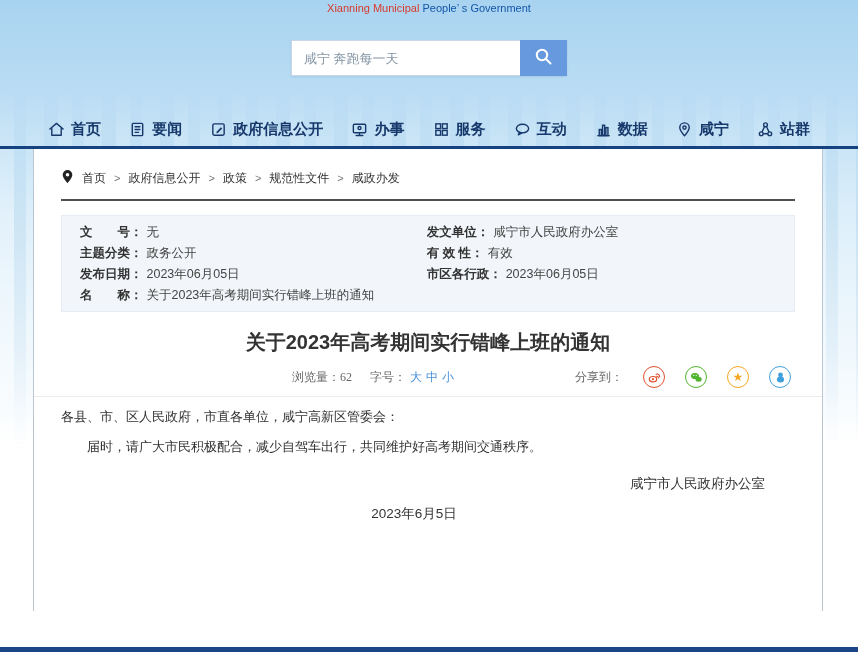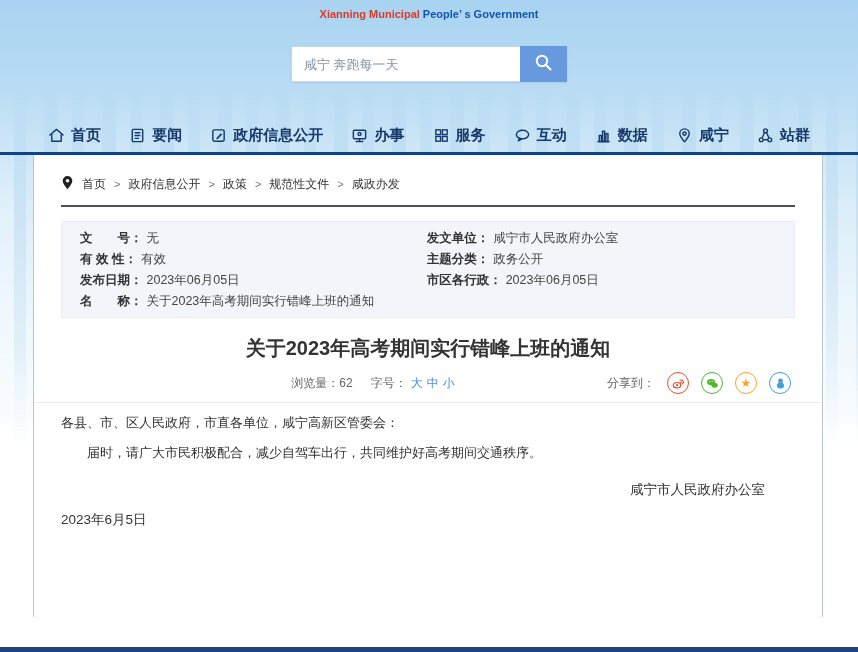--- a/index.html
+++ b/index.html
@@ -11,21 +11,21 @@
     background:
       repeating-linear-gradient(90deg, rgba(255,255,255,0.35) 0 14px, rgba(140,180,215,0.10) 14px 26px, rgba(255,255,255,0.22) 26px 44px, rgba(120,165,205,0.12) 44px 58px);
     -webkit-mask-image:linear-gradient(180deg,transparent 0%,#000 35%,#000 70%,transparent 100%);
     mask-image:linear-gradient(180deg,transparent 0%,#000 35%,#000 70%,transparent 100%);
     pointer-events:none; }
   .layer { position:relative; z-index:1; }
 
   
   .header { text-align:center; padding-top:2px; }
   .site-title { font-size:31px; font-weight:bold; color:#1356a8; letter-spacing:3px; }
-  .site-subtitle { font-size:11px; font-weight:bold; margin-top:6px; }
+  .site-subtitle { font-size:11px; font-weight:normal; margin-top:0; }
   .sub-red { color:#d93a2b; } .sub-blue { color:#1356a8; }
 
   .search-bar { width:276px; height:36px; margin:26px auto 0; display:flex; box-shadow:0 1px 2px rgba(60,110,160,0.15); }
   .search-input { flex:1; border:1px solid #c9d7e4; border-right:none; background:#fff; padding:0 12px; font-size:13px; color:#333; outline:none; font-family:inherit; }
   .search-input::placeholder { color:#8596a6; }
   .search-btn { width:47px; background:#6699dd; border:none; display:flex; align-items:center; justify-content:center; cursor:pointer; }
 
   
   .navbar { margin-top:36px; height:37px; padding:0 48px; display:flex; justify-content:space-between; align-items:center; border-bottom:3px solid #16427f; }
   .nav-item { display:flex; align-items:center; gap:6px; color:#17386b; font-size:15px; font-weight:bold; cursor:pointer; white-space:nowrap; }
@@ -43,36 +43,36 @@
   .meta-box { margin-top:14px; background:#f2f6fa; border:1px solid #e6edf4; padding:9px 18px;
     display:grid; grid-template-columns:1fr 1.05fr; column-gap:14px; row-gap:7px; font-size:12.5px; line-height:14px; }
   .meta-cell { color:#444; white-space:nowrap; overflow:hidden; }
   .meta-label { font-weight:bold; color:#333; margin-right:4px; }
 
   .article-title { margin-top:18px; text-align:center; font-size:20px; font-weight:bold; color:#333; line-height:24px; }
 
   .article-meta-row { position:relative; margin-top:12px; height:22px; font-size:12px; color:#666; }
   .views-center { text-align:center; line-height:22px; }
   .views-group { display:inline-block; transform:translateX(-55px); }
-  .views-value { margin-right:18px; }
+  .views-value { margin-right:18px;font-family:Liberation Serif, serif; }
   .fs-link { color:#4a90d9; margin-left:4px; cursor:pointer; }
-  .share-group { position:absolute; right:4px; top:0; display:flex; align-items:center; gap:12px; }
+  .share-group { position:absolute; right:4px; top:0; display:flex; align-items:center; gap:20px; }
   .share-icon { width:22px; height:22px; border-radius:50%; display:flex; align-items:center; justify-content:center; cursor:pointer; background:#fff; }
   .share-weibo { border:1.5px solid #e0512f; color:#e0512f; }
   .share-wechat { border:1.5px solid #52b52e; color:#52b52e; }
   .share-qzone { border:1.5px solid #f5a623; color:#f5a623; font-size:12px; line-height:1; }
   .share-qq { border:1.5px solid #3fa0dc; color:#3fa0dc; }
 
   .article-divider { margin:8px -27px 0; border-bottom:1px solid #ececec; }
 
   .article-body { margin-top:6px; font-size:13px; color:#333; line-height:28px; text-align:justify; }
   .article-body p { margin-top:2px; }
 
   .signature { margin-top:14px; padding-right:30px; text-align:right; font-size:13.5px; color:#333; }
-  .sig-date { margin-top:12px; padding-right:28px; text-align:left; font-size:13.5px; color:#333; }
+  .sig-date { margin-top:12px; padding-right:28px; text-align:center; font-size:13.5px; color:#333; }
 
   .bottom-bar { position:absolute; z-index:2; left:0; bottom:0; width:100%; height:5px; background:#1c4587; }
 </style>
 </head>
 <body>
 
 <div class="page">
   <div class="layer">
 
     <div class="header">
@@ -198,22 +198,22 @@
         <span class="crumb-sep">&gt;</span>
         <span class="crumb">规范性文件</span>
         <span class="crumb-sep">&gt;</span>
         <span class="crumb">咸政办发</span>
       </div>
       <div class="breadcrumb-divider"></div>
 
       <div class="meta-box">
         <div class="meta-cell"><span class="meta-label">文　　号：</span><span>无</span></div>
         <div class="meta-cell"><span class="meta-label">发文单位：</span><span>咸宁市人民政府办公室</span></div>
+        <div class="meta-cell"><span class="meta-label">主题分类：</span><span>政务公开</span></div>
         <div class="meta-cell"><span class="meta-label">有 效 性：</span><span>有效</span></div>
-        <div class="meta-cell"><span class="meta-label">主题分类：</span><span>政务公开</span></div>
         <div class="meta-cell"><span class="meta-label">发布日期：</span><span>2023年06月05日</span></div>
         <div class="meta-cell"><span class="meta-label">市区各行政：</span><span>2023年06月05日</span></div>
         <div class="meta-cell"><span class="meta-label">名　　称：</span><span>关于2023年高考期间实行错峰上班的通知</span></div>
       </div>
 
       <h1 class="article-title">关于2023年高考期间实行错峰上班的通知</h1>
 
       <div class="article-meta-row">
         <div class="views-center">
           <span class="views-group">

